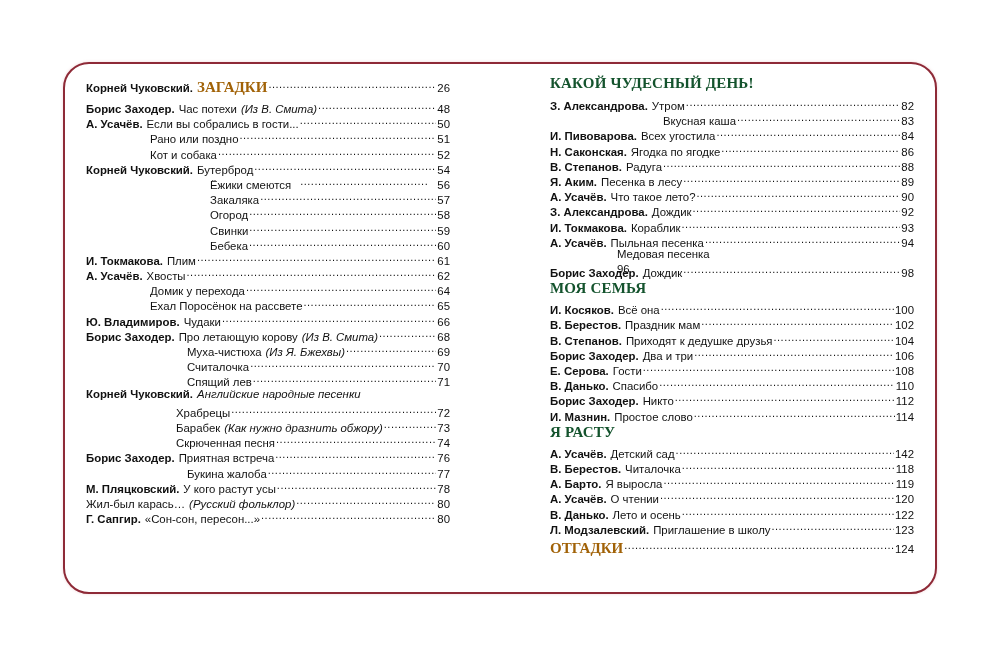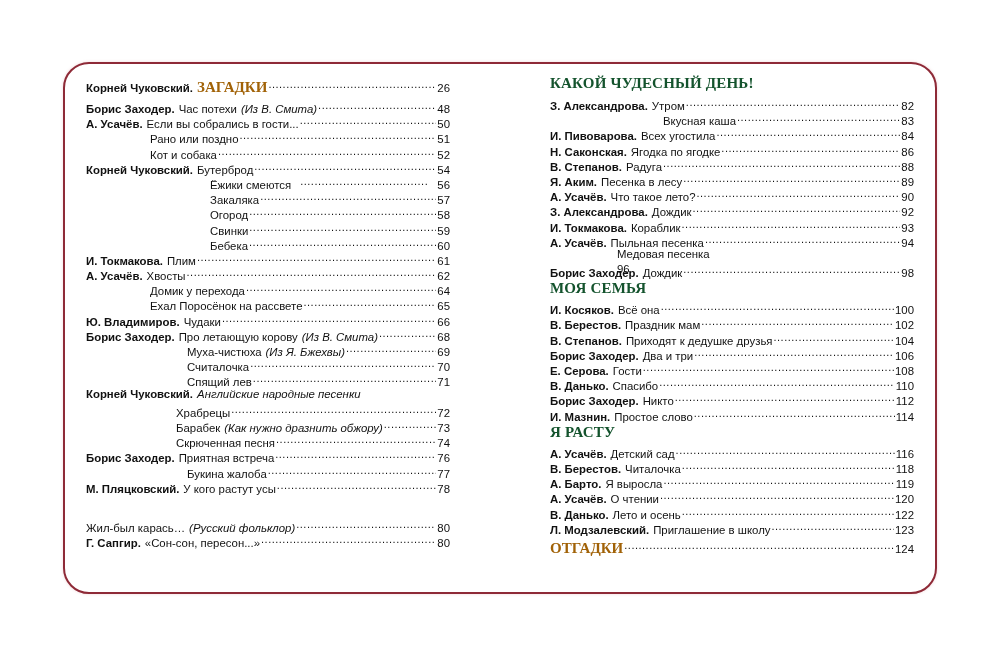--- a/index.html
+++ b/index.html
@@ -170,21 +170,21 @@
         <span class="title">Букина жалоба</span>
         <span class="dots"></span>
         <span class="page">77</span>
       </div>
       <div class="row" style="padding-left: 0px; justify-content: flex-end;">
         <span class="author">М. Пляцковский.</span>
         <span class="title">У кого растут усы</span>
         <span class="dots"></span>
         <span class="page">78</span>
       </div>
-      <div class="row" style="padding-left: 0px; margin-top: 24px;">
+      <div class="row" style="padding-left: 0px;">
         <span class="title">Жил-был карась…</span>
         <span class="note">(Русский фольклор)</span>
         <span class="dots"></span>
         <span class="page">80</span>
       </div>
       <div class="row" style="padding-left: 0px;">
         <span class="author">Г. Сапгир.</span>
         <span class="title">«Сон-сон, пересон...»</span>
         <span class="dots"></span>
         <span class="page">80</span>
@@ -316,21 +316,21 @@
         <span class="dots"></span>
         <span class="page">114</span>
       </div>
     </div>
   <div class="heading">Я РАСТУ</div>
   <div id="list-s4">
       <div class="row" style="padding-left: 0px;">
         <span class="author">А. Усачёв.</span>
         <span class="title">Детский сад</span>
         <span class="dots"></span>
-        <span class="page">116</span>
+        <span class="page">142</span>
       </div>
       <div class="row" style="padding-left: 0px;">
         <span class="author">В. Берестов.</span>
         <span class="title">Читалочка</span>
         <span class="dots"></span>
         <span class="page">118</span>
       </div>
       <div class="row" style="padding-left: 0px;">
         <span class="author">А. Барто.</span>
         <span class="title">Я выросла</span>

